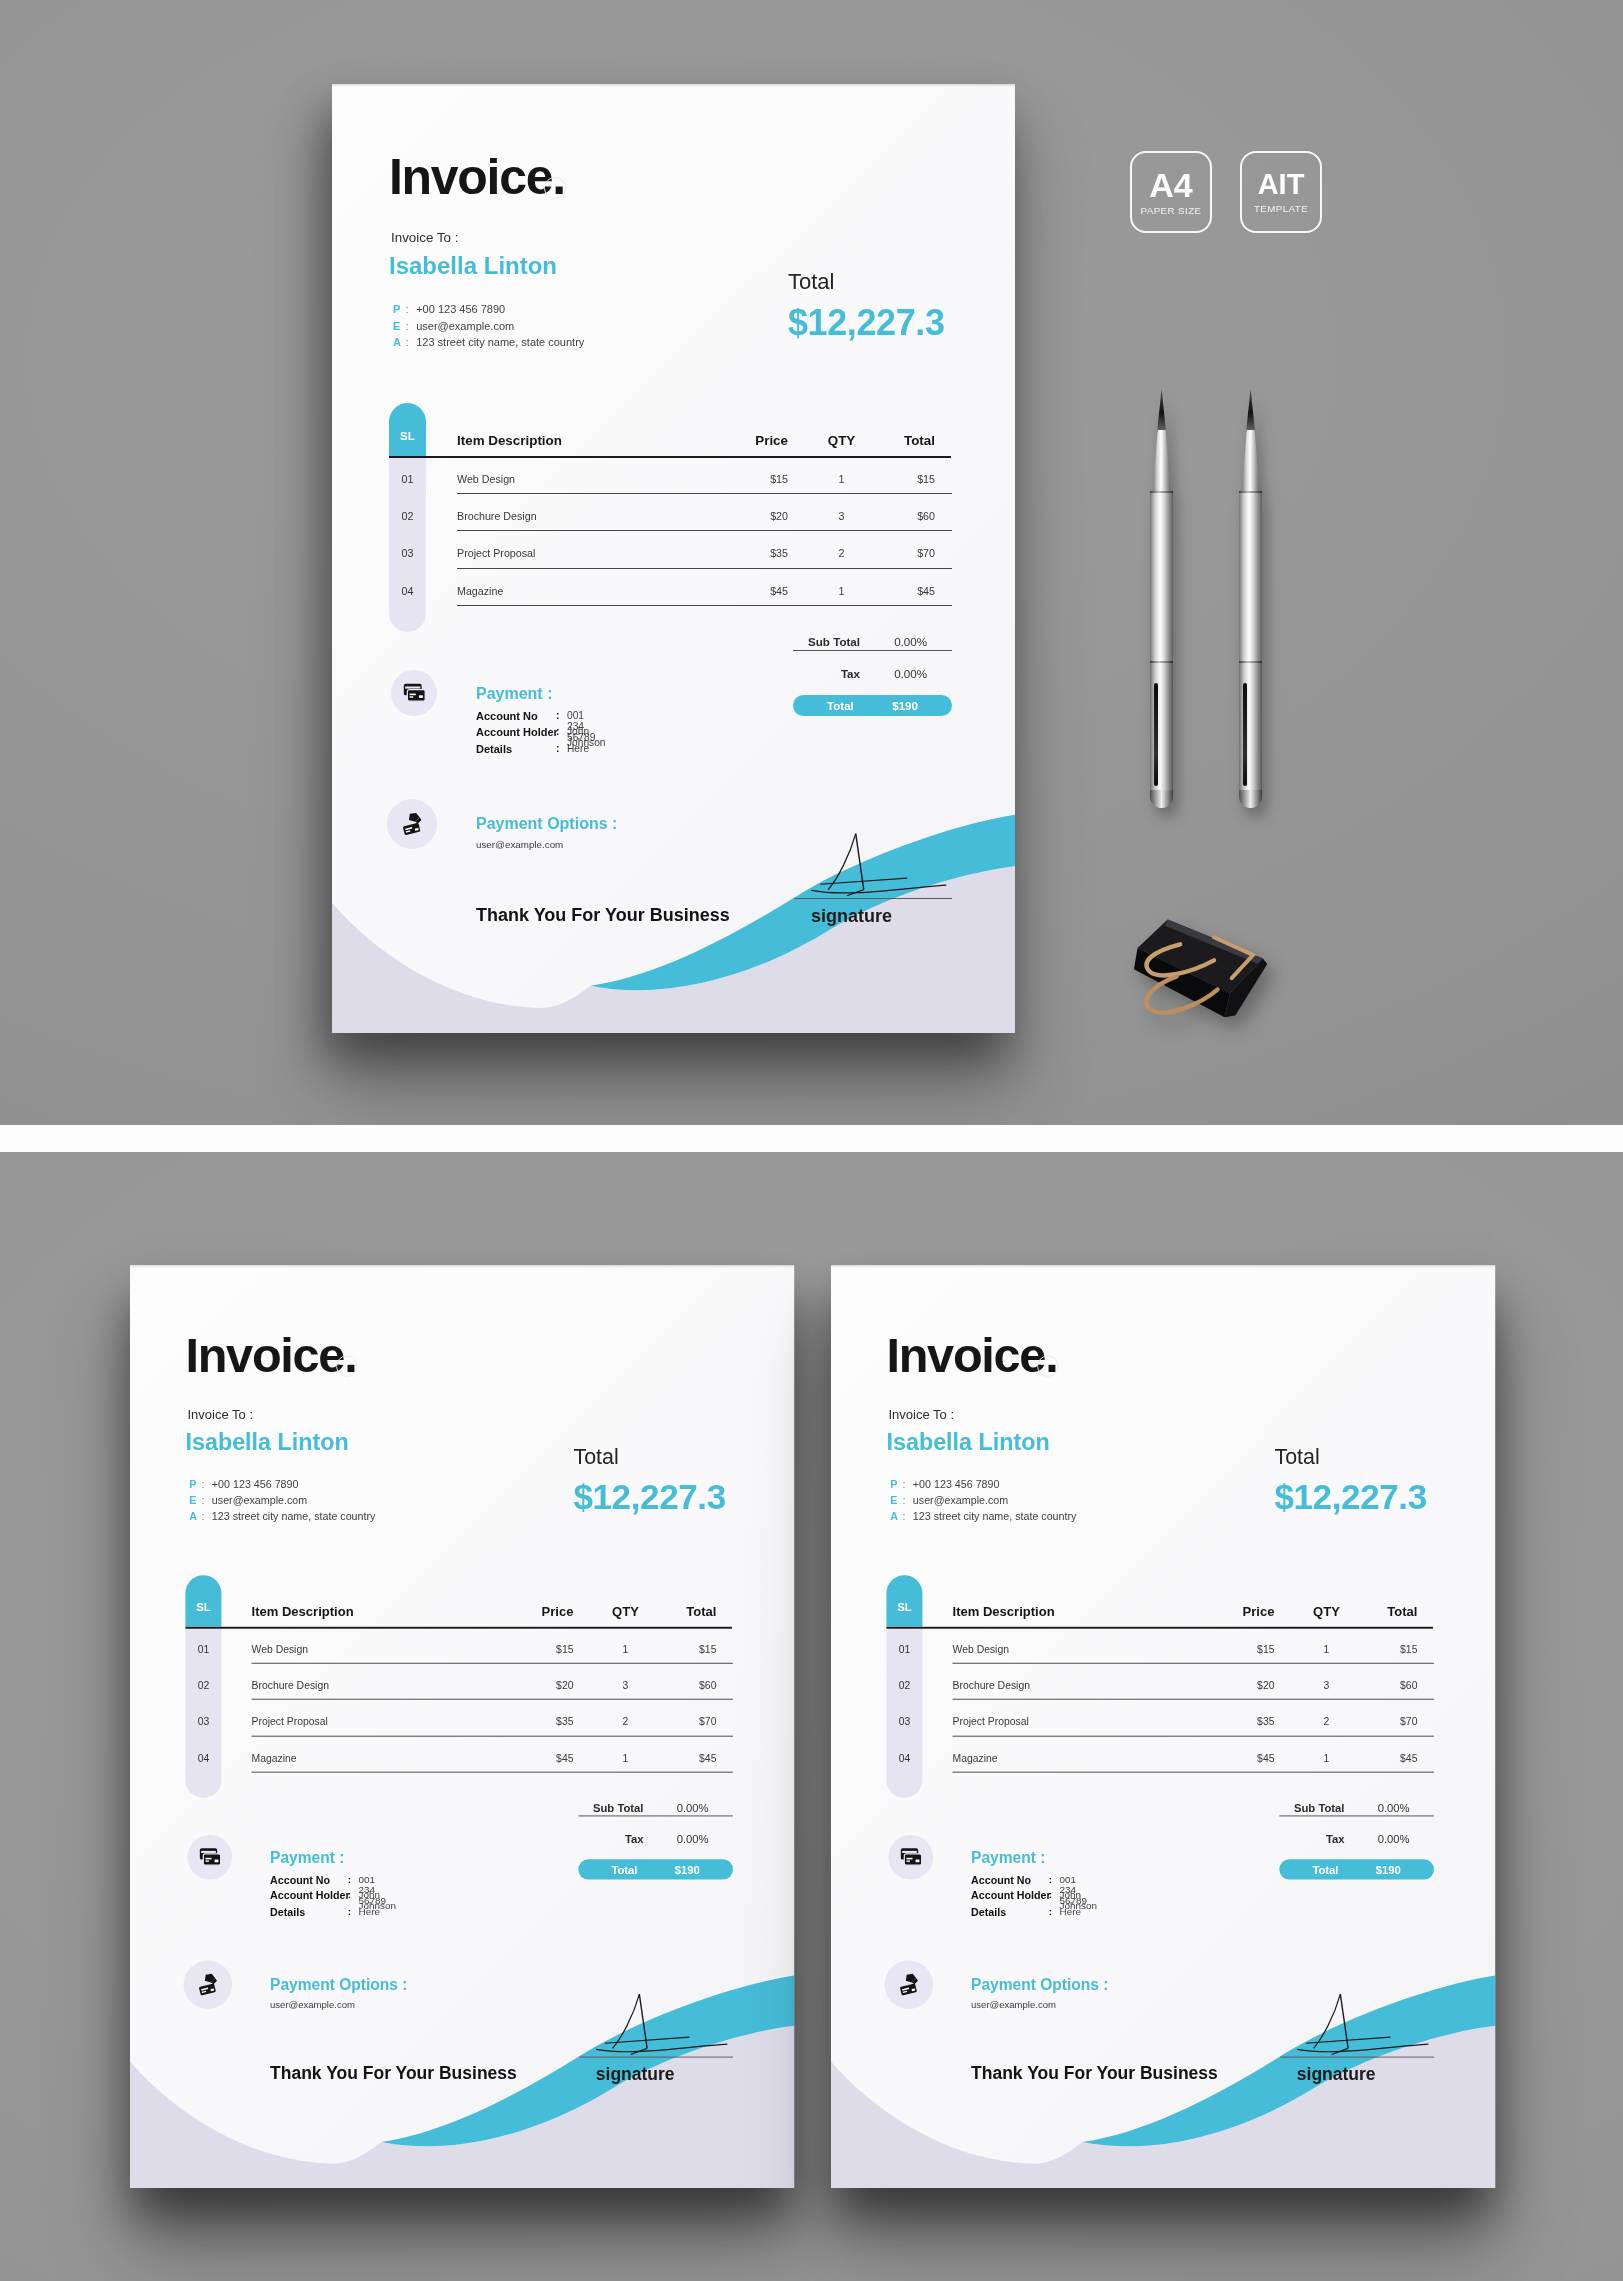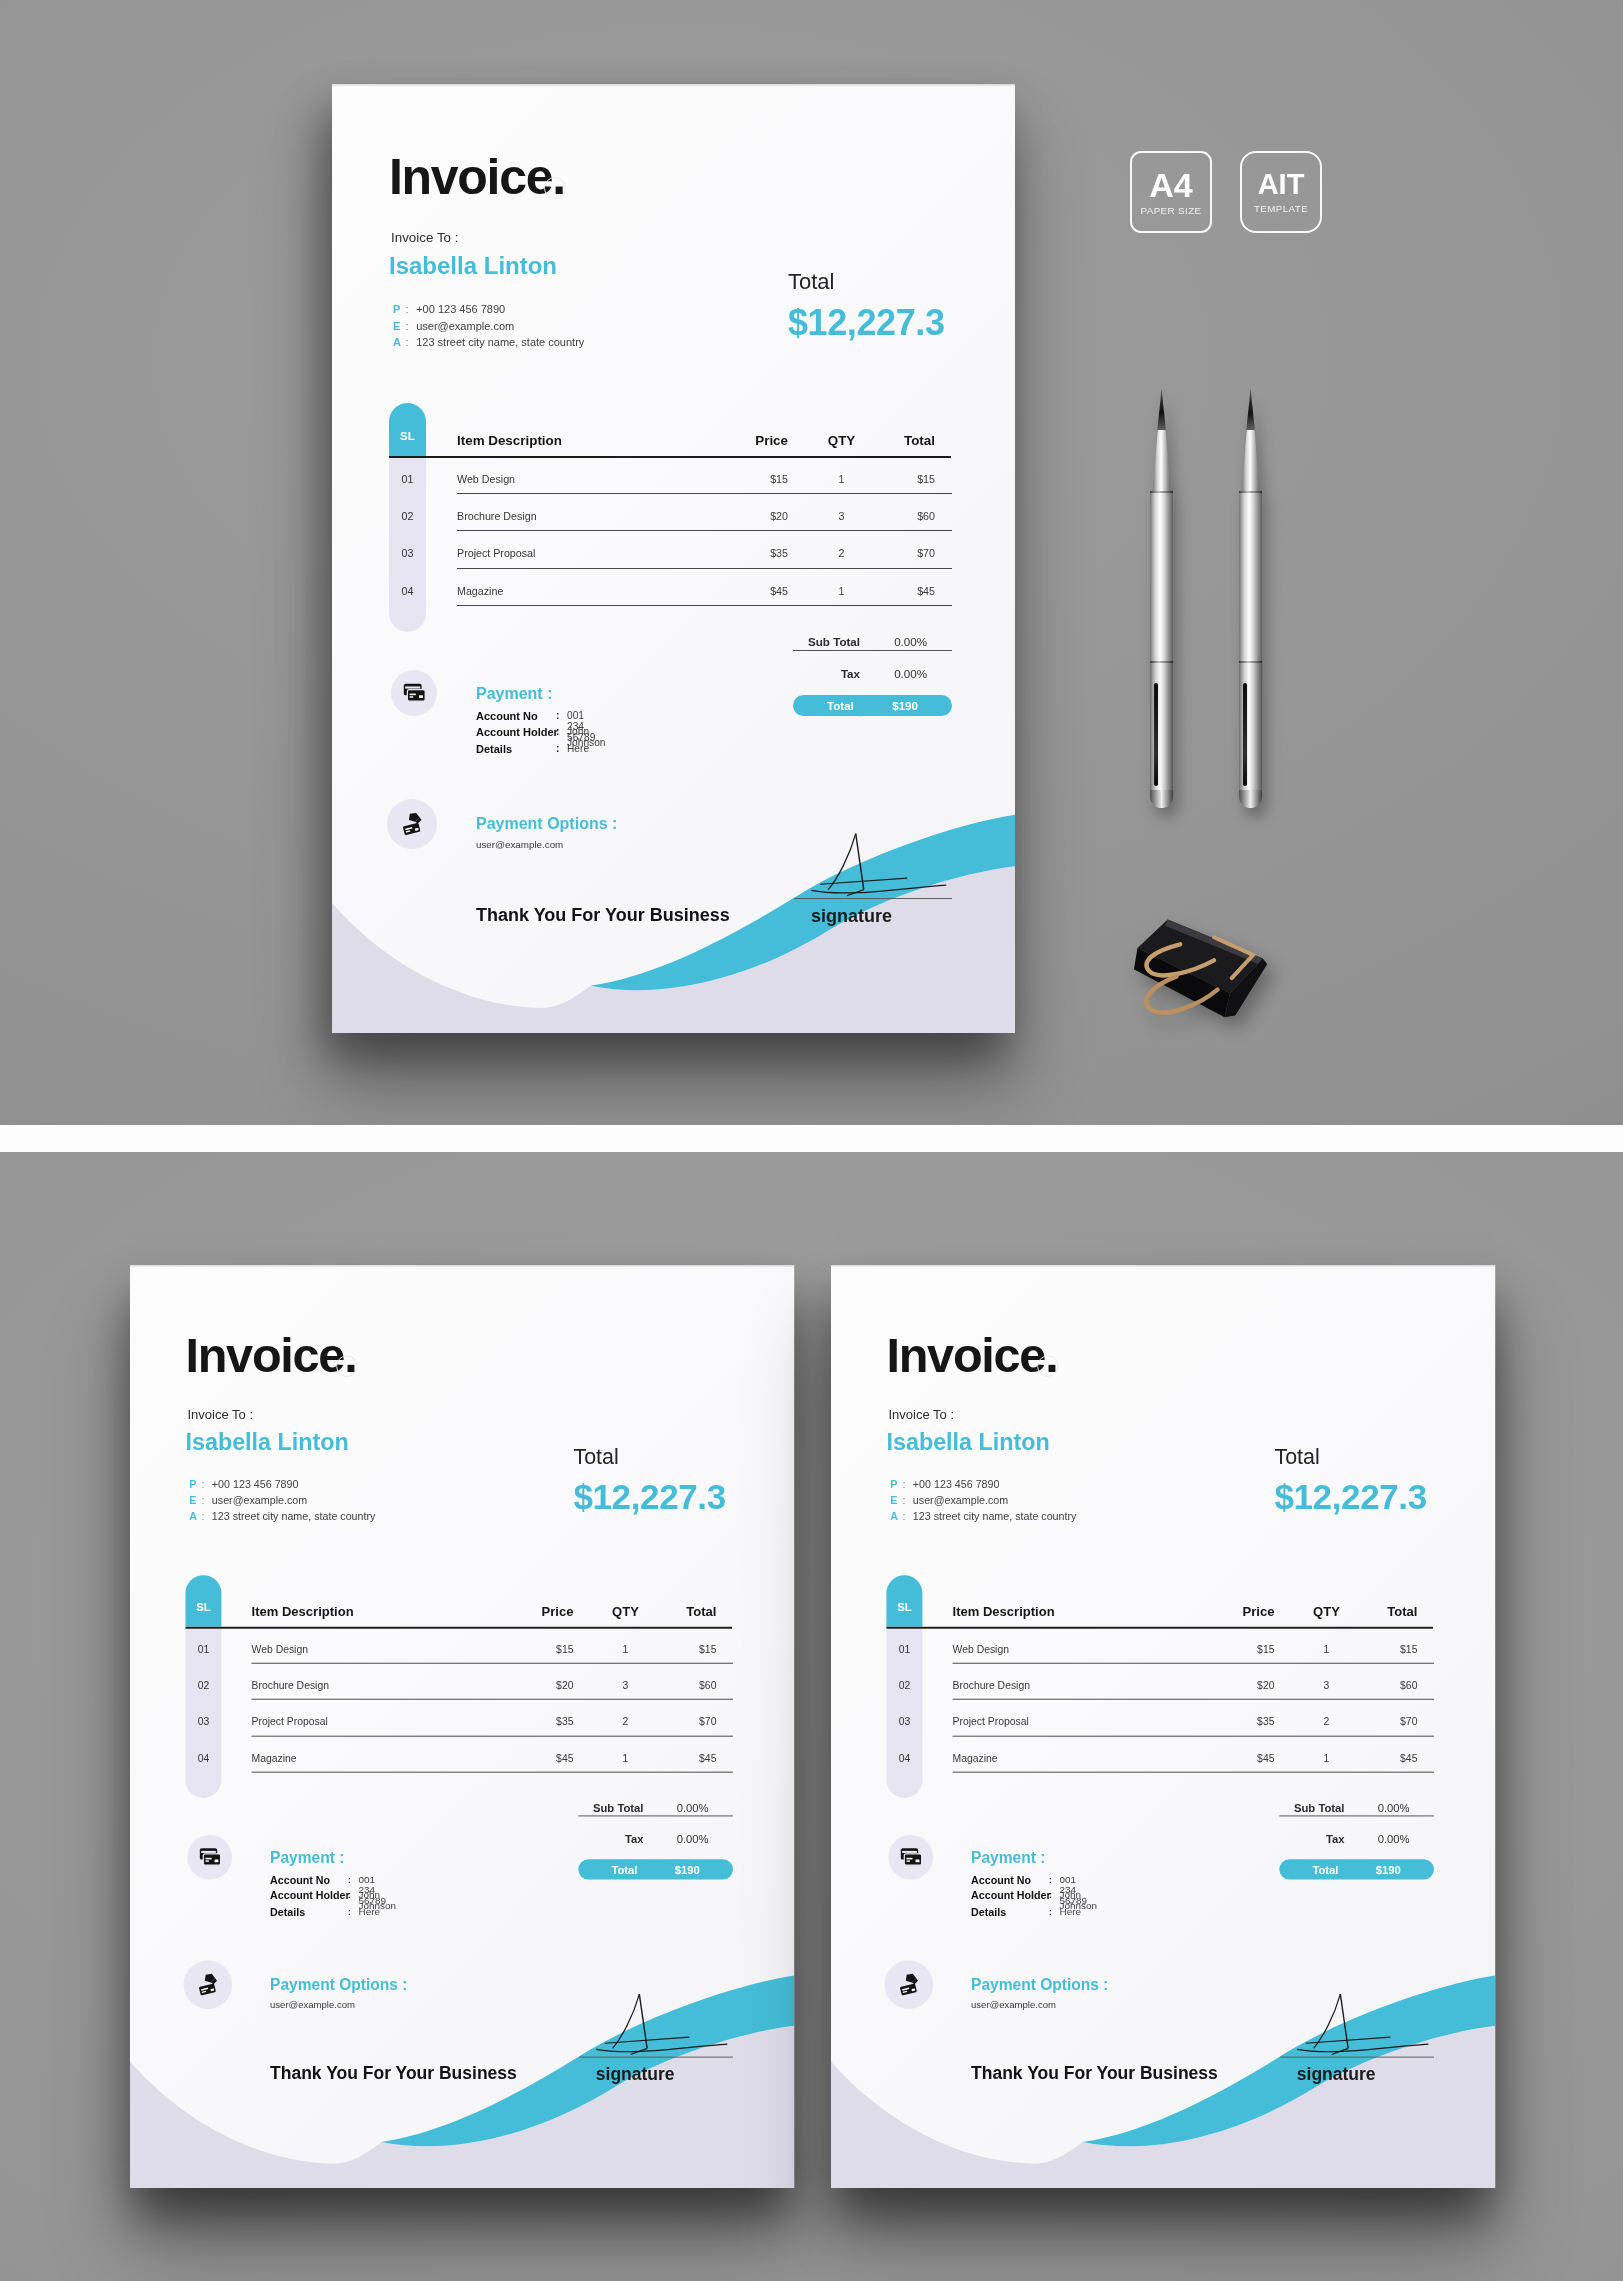--- a/index.html
+++ b/index.html
@@ -70,21 +70,21 @@
   .wave{position:absolute;left:0;top:0;width:683px;height:949px;z-index:0;}
   .thanks{position:absolute;left:144px;top:821px;font-size:18px;font-weight:bold;color:#131313;z-index:3;}
   .sig-line{position:absolute;left:462px;top:814px;width:158px;height:1.3px;background:#5c5c5c;z-index:3;}
   .sig-label{position:absolute;left:466px;top:822px;width:107px;text-align:center;font-size:18px;font-weight:600;color:#1b1b1b;z-index:3;}
   .sig-scribble{position:absolute;left:463px;top:747px;z-index:3;}
   .inv > *{z-index:2;}
   .inv .wave{z-index:1;}
 
   
   .badge{position:absolute;top:151px;width:82px;height:82px;border:2.2px solid rgba(252,252,252,.95);border-radius:16px;box-sizing:border-box;display:flex;flex-direction:column;align-items:center;justify-content:center;color:#fdfdfd;}
-  .badge-a4{left:1130px;border-radius:11px;}
+  .badge-a4{left:1130px;}
   .badge-ait{left:1240px;}
   .badge .b-title{font-size:34px;font-weight:bold;line-height:1;}
   .badge-ait .b-title{font-size:29px;}
   .badge .b-sub{margin-top:3.6px;font-size:9.8px;letter-spacing:0.4px;color:#f2f2f2;}
 
   
   .pen{position:absolute;width:23px;height:419px;filter:drop-shadow(5.3px 9px 7.1px rgba(0,0,0,.28));}
   .pen-1{left:1150px;top:389px;}
   .pen-2{left:1239px;top:389px;}
   .pen div{position:absolute;}

